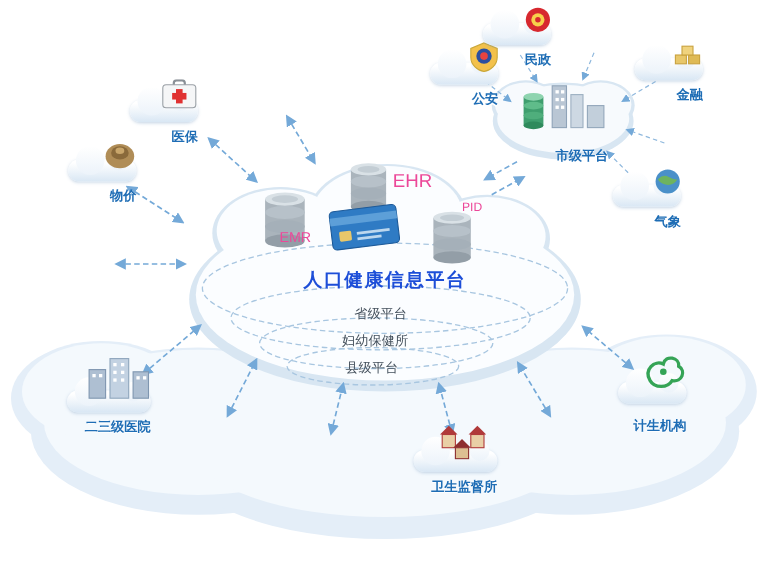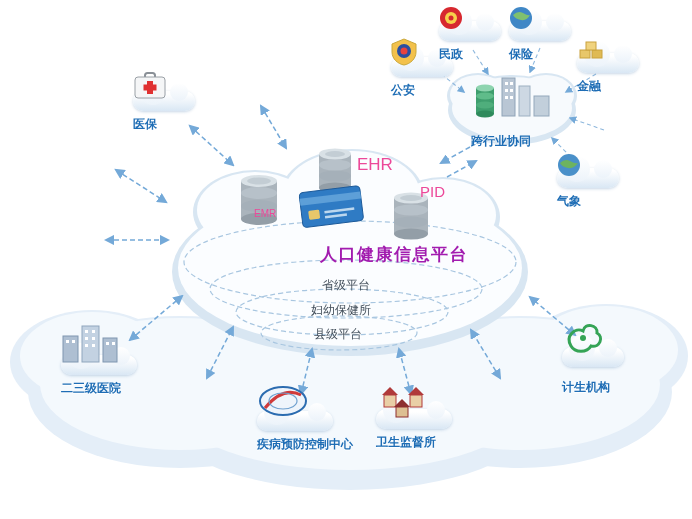--- a/index.html
+++ b/index.html
@@ -1,36 +1,36 @@
 <!DOCTYPE html>
 <html><head>
 <meta charset="utf-8">
 <style>
   * { box-sizing: border-box; }
   html,body { margin:0; padding:0; background:#ffffff; }
   body { font-family:"Liberation Sans","DejaVu Sans",sans-serif; }
   .canvas { position:relative; width:692px; height:519px; background:#ffffff; overflow:hidden; }
   .bg { position:absolute; left:0; top:0; z-index:0; }
 
-  .node { position:absolute; transform:translateX(-50%); display:flex; flex-direction:column; align-items:flex-start; z-index:5; }
+  .node { position:absolute; transform:translateX(-50%); display:flex; flex-direction:column; align-items:flex-end; z-index:5; }
   .nicon { position:relative; z-index:2; margin-bottom:-9px; display:flex; justify-content:center; }
   .puff { position:relative; z-index:1; width:62px; height:20px;
           background:linear-gradient(180deg,#ffffff 15%,#d9e7f4); border-radius:20px;
           box-shadow:0 1px 3px rgba(130,165,200,.45); }
   .puff::before { content:""; position:absolute; width:26px; height:26px; border-radius:50%;
           background:linear-gradient(180deg,#ffffff,#ecf3fa); top:-12px; left:7px; }
   .puff::after  { content:""; position:absolute; width:18px; height:18px; border-radius:50%;
           background:linear-gradient(180deg,#ffffff,#ecf3fa); top:-8px; right:7px; }
   .puff.wide { width:76px; }
   .label { margin-top:5px; color:#1e6db5; font-size:12px; font-weight:700; white-space:nowrap;
            z-index:3; text-shadow:0 1px 0 #fff; }
 
   .center-el { position:absolute; z-index:7; }
-  .title { color:#a21caf; font-size:17px; font-weight:bold; letter-spacing:1.5px;
-           white-space:nowrap; transform:translateX(-50%);margin-left:44px; }
+  .title { color:#1d4ed8; font-size:17px; font-weight:bold; letter-spacing:1.5px;
+           white-space:nowrap; transform:translateX(-50%); }
   .level { color:#44505c; font-size:12px; transform:translateX(-50%); white-space:nowrap; }
   .dblabel { color:#ec4899; font-weight:normal; white-space:nowrap; }
   .card-tilt { transform:rotate(-7deg); }
 </style>
 </head>
 <body>
 
 <div class="canvas">
 
   <svg class="bg" width="692" height="519" viewBox="0 0 692 519">
@@ -105,34 +105,45 @@
     <g stroke="#8fb8dd" stroke-width="1.1" stroke-dasharray="4 3" fill="none">
       <line x1="436" y1="70" x2="464" y2="92" marker-end="url(#arr)"></line>
       <line x1="473" y1="50" x2="488" y2="74" marker-end="url(#arr)"></line>
       <line x1="540" y1="48" x2="530" y2="72" marker-end="url(#arr)"></line>
       <line x1="596" y1="74" x2="566" y2="92" marker-end="url(#arr)"></line>
       <line x1="604" y1="130" x2="570" y2="118" marker-end="url(#arr)"></line>
       <line x1="576" y1="162" x2="552" y2="138" marker-end="url(#arr)"></line>
     </g>
   </svg>
 
-  <div class="node" style="left:164px; top:72px">
+  <div class="node" style="left:149px; top:72px">
     <div class="nicon">
       <svg width="34" height="28" viewBox="0 0 34 28">
         <rect x="12" y="1" width="10" height="7" rx="2.5" fill="none" stroke="#8a9097" stroke-width="2"></rect>
         <rect x="2" y="5" width="30" height="21" rx="3" fill="#f5f6f7" stroke="#9aa0a6"></rect>
         <rect x="14" y="9" width="6" height="13" fill="#e03131"></rect>
         <rect x="10.5" y="12.5" width="13" height="6" fill="#e03131"></rect>
       </svg>
     </div>
     <div class="puff"></div>
     <div class="label">医保</div>
   </div>
 
 
+  <div class="node" style="left:93px; top:128px">
+    <div class="nicon">
+      <svg width="30" height="26" viewBox="0 0 30 26">
+        <ellipse cx="15" cy="14" rx="13" ry="11" fill="#b08d57"></ellipse>
+        <ellipse cx="15" cy="11" rx="8" ry="6" fill="#8a6a3b"></ellipse>
+        <ellipse cx="15" cy="9" rx="4" ry="3" fill="#c9a66b"></ellipse>
+      </svg>
+    </div>
+    <div class="puff"></div>
+    <div class="label">物价</div>
+  </div>
 
 
   <div class="node" style="left:422px; top:38px">
     <div class="nicon">
       <svg width="26" height="28" viewBox="0 0 26 28">
         <path d="M13 1 L25 6 V14 C25 21 19 26 13 27 C7 26 1 21 1 14 V6 Z" fill="#f3c14b" stroke="#caa83a"></path>
         <circle cx="13" cy="13" r="7" fill="#2b4fa0"></circle>
         <circle cx="13" cy="13" r="3.5" fill="#e8433f"></circle>
       </svg>
     </div>
@@ -145,30 +156,20 @@
       <svg width="24" height="24" viewBox="0 0 24 24">
         <circle cx="12" cy="12" r="11" fill="#d7282f"></circle>
         <circle cx="12" cy="12" r="6" fill="#f7d04b"></circle>
         <circle cx="12" cy="12" r="2.5" fill="#d7282f"></circle>
       </svg>
     </div>
     <div class="puff"></div>
     <div class="label">民政</div>
   </div>
 
-  <div class="node" style="left:540px; top:6px">
-    <div class="nicon">
-      <svg width="24" height="24" viewBox="0 0 24 24">
-        <circle cx="12" cy="12" r="11" fill="#3f87c6"></circle>
-        <path d="M4 9 Q9 4 14 7 T21 9 Q18 15 12 14 T4 9 Z" fill="#7fc06e"></path>
-      </svg>
-    </div>
-    <div class="puff"></div>
-    <div class="label">保险</div>
-  </div>
 
   <div class="node" style="left:608px; top:38px">
     <div class="nicon">
       <svg width="28" height="24" viewBox="0 0 28 24">
         <g stroke="#c9a23f">
           <rect x="3" y="12" width="10" height="8" fill="#e8c76a"></rect>
           <rect x="15" y="12" width="10" height="8" fill="#dfba55"></rect>
           <rect x="9" y="4" width="10" height="8" fill="#f0d37e"></rect>
         </g>
       </svg>
@@ -203,21 +204,21 @@
         <g fill="#ffffff">
           <rect x="34" y="8" width="3" height="3"></rect>
             <rect x="39" y="8" width="3" height="3"></rect>
           <rect x="34" y="15" width="3" height="3"></rect>
             <rect x="39" y="15" width="3" height="3"></rect>
           <rect x="34" y="22" width="3" height="3"></rect>
             <rect x="39" y="22" width="3" height="3"></rect>
         </g>
       </svg>
     </div>
-    <div class="label" style="margin-top:20px">跨行业协同</div>
+    <div class="label" style="margin-top:20px">市级平台</div>
   </div>
 
   <div class="center-el" style="left:236px; top:172px; z-index:7">
     <span>
       <svg width="46" height="56" viewBox="0 0 46 56">
         <rect x="5" y="9" width="36" height="38" fill="#aab4bc"></rect>
         <ellipse cx="23" cy="47" rx="18" ry="6" fill="#939ea7"></ellipse>
         <ellipse cx="23" cy="34" rx="18" ry="6" fill="#a5b0b9"></ellipse>
         <ellipse cx="23" cy="21" rx="18" ry="6" fill="#b7c1c9"></ellipse>
         <ellipse cx="23" cy="9" rx="18" ry="6" fill="#d9e1e6"></ellipse>
@@ -255,23 +256,23 @@
   <div class="center-el card-tilt" style="left:300px; top:186px; z-index:8">
     <svg width="64" height="40" viewBox="0 0 64 40">
       <rect x="1" y="3" width="61" height="35" rx="4" fill="#2f7bc4" stroke="#1d5a99"></rect>
       <rect x="1" y="9" width="61" height="7" fill="#5d9fd8"></rect>
       <rect x="8" y="22" width="11" height="9" rx="1.5" fill="#e8c76a"></rect>
       <rect x="24" y="24" width="30" height="2.5" fill="#bcd7ee"></rect>
       <rect x="24" y="29" width="22" height="2.5" fill="#bcd7ee"></rect>
     </svg>
   </div>
 
-  <div class="center-el dblabel" style="left:254px; top:208px; font-size:10px; z-index:9">EMR</div>
+  <div class="center-el dblabel" style="left:254px; top:208px; font-size:13px; z-index:9">EMR</div>
   <div class="center-el dblabel" style="left:357px; top:155px; font-size:17px; z-index:9">EHR</div>
-  <div class="center-el dblabel" style="left:420px; top:183px; font-size:15px; z-index:9">PID</div>
+  <div class="center-el dblabel" style="left:420px; top:183px; font-size:11px; z-index:9">PID</div>
 
   <div class="center-el title" style="left:350px; top:243px; z-index:9">人口健康信息平台</div>
 
   <div class="center-el level" style="left:346px; top:277px; z-index:9">省级平台</div>
   <div class="center-el level" style="left:341px; top:302px; z-index:9">妇幼保健所</div>
   <div class="center-el level" style="left:338px; top:326px; z-index:9">县级平台</div>
 
   <div class="node" style="left:99px; top:322px">
     <div class="nicon">
       <svg width="58" height="42" viewBox="0 0 58 42">
@@ -290,31 +291,20 @@
           <rect x="45" y="20" width="3" height="3"></rect>
             <rect x="51" y="20" width="3" height="3"></rect>
         </g>
       </svg>
     </div>
     <div class="puff wide"></div>
     <div class="label">二三级医院</div>
   </div>
 
 
-  <div class="node" style="left:305px; top:382px">
-    <div class="nicon">
-      <svg width="52" height="38" viewBox="0 0 52 38">
-        <ellipse cx="26" cy="19" rx="23" ry="14" fill="#eef4fb" stroke="#2b6cb0" stroke-width="2"></ellipse>
-        <path d="M8 26 Q26 4 44 13" stroke="#d03a3a" stroke-width="3" fill="none"></path>
-        <ellipse cx="26" cy="19" rx="14" ry="8" fill="none" stroke="#6fa0cf" stroke-width="1.2"></ellipse>
-      </svg>
-    </div>
-    <div class="puff wide"></div>
-    <div class="label">疾病预防控制中心</div>
-  </div>
 
   <div class="node" style="left:414px; top:382px">
     <div class="nicon">
       <svg width="58" height="36" viewBox="0 0 58 36">
         <path d="M6 13 L14 5 L22 13 Z" fill="#b03a3a"></path>
           <rect x="8" y="13" width="12" height="12" fill="#e9cfa6" stroke="#b03a3a"></rect>
         <path d="M32 13 L40 5 L48 13 Z" fill="#b03a3a"></path>
           <rect x="34" y="13" width="12" height="12" fill="#e9cfa6" stroke="#b03a3a"></rect>
         <path d="M18 25 L26 17 L34 25 Z" fill="#8d2f2f"></path>
           <rect x="20" y="25" width="12" height="10" fill="#ddbf92" stroke="#8d2f2f"></rect>

